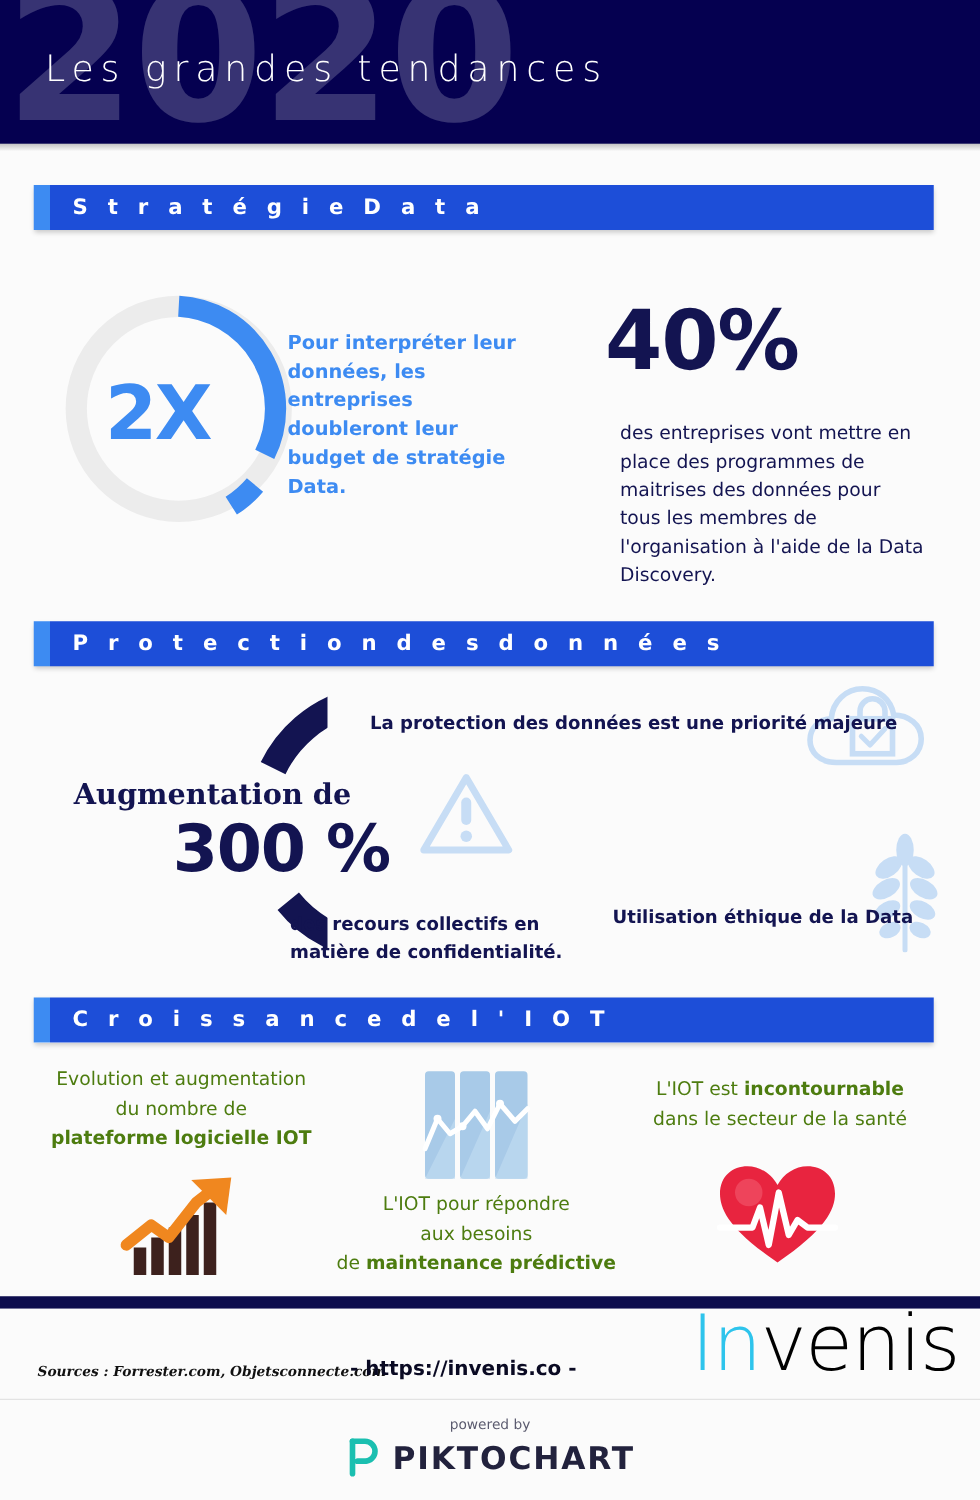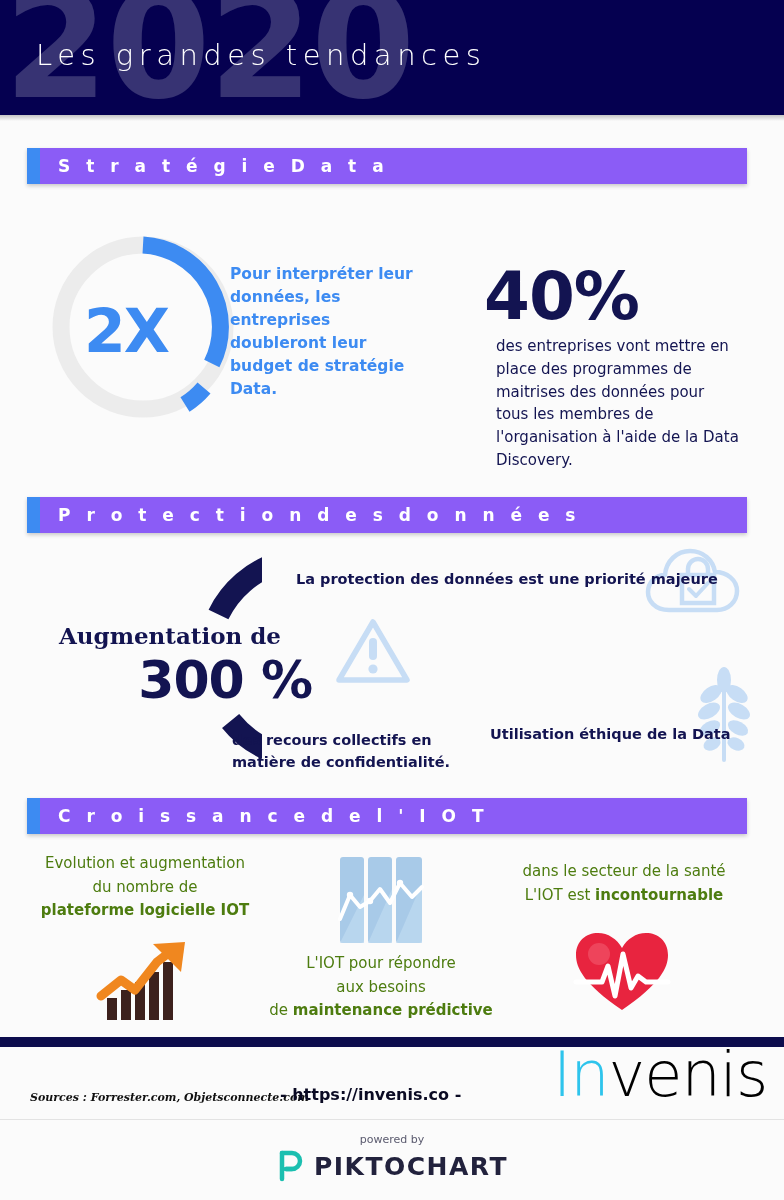--- a/index.html
+++ b/index.html
@@ -68,21 +68,21 @@
   }
   .sec-bar .accent {
     width: 13px;
     height: 36px;
     background: #3d8bf2;
     flex: 0 0 auto;
   }
   .sec-bar .barbody {
     flex: 1 1 auto;
     height: 36px;
-    background: #8b5cf6;
+    background: #1d4ed8;
     display: flex;
     align-items: center;
   }
   .sec-bar .label {
     font-family: "DejaVu Sans", sans-serif;
     font-size: 17px;
     font-weight: 700;
     letter-spacing: 5px;
     color: #ffffff;
     padding-left: 18px;
@@ -118,21 +118,20 @@
   .s1-big {
     position: absolute;
     left: 484px; top: 240px;
     width: 260px;
     font-family: "DejaVu Sans", sans-serif;
     font-size: 66px;
     font-weight: 700;
     letter-spacing: -1px;
     color: #131451;
     line-height: 1;
-    margin-top: 24px;
   }
   .s1-big-text {
     position: absolute;
     left: 496px; top: 335px;
     width: 244px;
     font-family: "DejaVu Sans", sans-serif;
     font-size: 15px;
     font-weight: 400;
     line-height: 1.52;
     color: #131451;
@@ -380,24 +379,24 @@
   </svg>
   <div class="s3-col-text" style="left:268px; top:952px; width:226px;">
     <div>L'IOT pour répondre</div>
     <div>aux besoins</div>
     <div>
       <span>de </span><b>maintenance prédictive</b>
     </div>
   </div>
 
   <div class="s3-col-text" style="left:500px; top:860px; width:248px;">
-    <div>dans le secteur de la santé</div>
     <div>
       <span>L'IOT est </span><b>incontournable</b>
     </div>
+    <div>dans le secteur de la santé</div>
   </div>
   <svg class="ico-heart" viewBox="0 0 100 84">
     <path d="M50 80 C12 54 4 38 4 25 C4 11 14 3 26 3 C36 3 45 9 50 18 C55 9 64 3 74 3 C86 3 96 11 96 25 C96 38 88 54 50 80 Z" fill="#e8243f"></path>
     <circle cx="27" cy="24" r="11" fill="#ef4a60" opacity="0.85"></circle>
     <path d="M4 52 L30 52 L36 36 L43 66 L51 24 L59 58 L66 46 L74 52 L96 52" fill="none" stroke="#ffffff" stroke-width="5" stroke-linejoin="round" stroke-linecap="round"></path>
   </svg>
 
   <div class="foot-rule"></div>
   <div class="foot-band"></div>
   <div class="foot-sources">Sources : Forrester.com, Objetsconnecte.com</div>

